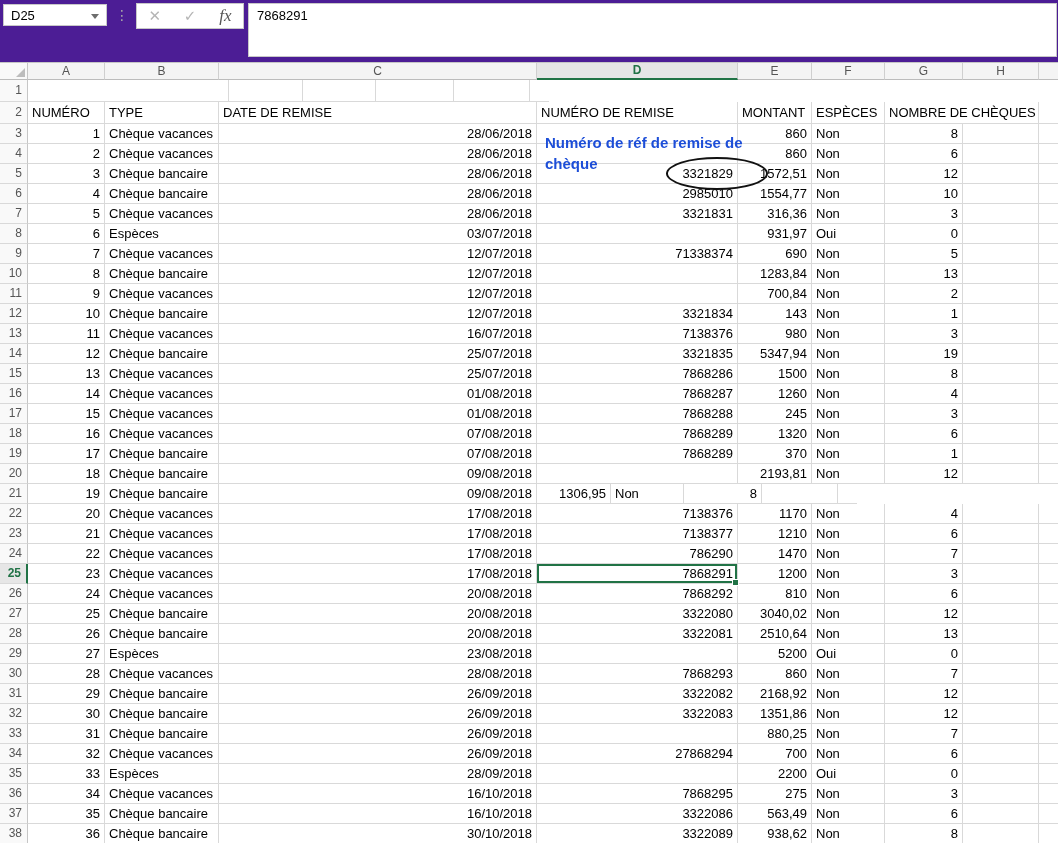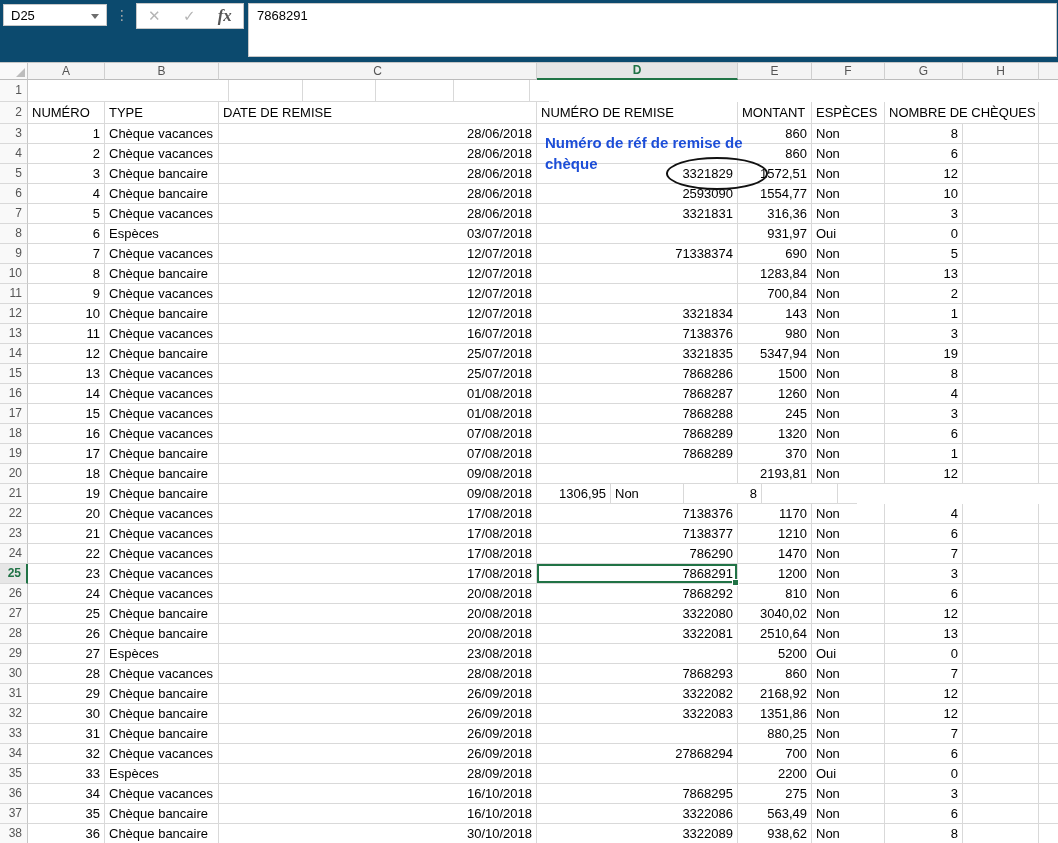--- a/index.html
+++ b/index.html
@@ -1,29 +1,29 @@
 <!DOCTYPE html>
 <html><head>
 <meta charset="utf-8">
 <style>
   html,body{margin:0;padding:0;background:#fff;}
   #app{position:relative;width:1058px;height:843px;overflow:hidden;
        font-family:"Liberation Sans","DejaVu Sans",sans-serif;font-size:13px;color:#000;background:#fff;}
 
   
-  .topbar{position:absolute;left:0;top:0;width:1058px;height:62px;background:#0c4a6e;}
+  .topbar{position:absolute;left:0;top:0;width:1058px;height:62px;background:#4c1d95;}
   .namebox{position:absolute;left:3px;top:4px;width:104px;height:22px;border:1px solid #c8c8c8;
            background:#fff;line-height:22px;padding-left:7px;box-sizing:border-box;}
   .namebox .dd{position:absolute;right:7px;top:9px;width:0;height:0;
                border-left:4px solid transparent;border-right:4px solid transparent;border-top:5px solid #6d6d6d;}
   .dots{position:absolute;left:115px;top:3px;color:#a8a8a8;font-size:14px;line-height:24px;}
   .fbtns{position:absolute;left:136px;top:3px;width:108px;height:26px;border:1px solid #c8c8c8;
          background:#fff;display:flex;align-items:center;justify-content:space-around;box-sizing:border-box;}
   .fbtns .x,.fbtns .chk{color:#b5b5b5;font-size:15px;font-weight:bold;}
-  .fbtns .fx{font-family:"Liberation Serif","DejaVu Serif",serif;font-style:italic;font-weight:bold;
+  .fbtns .fx{font-family:"Liberation Serif","DejaVu Serif",serif;font-style:italic;font-weight:normal;
              font-size:17px;color:#565656;}
   .finput{position:absolute;left:248px;top:3px;width:809px;height:54px;border:1px solid #c8c8c8;
           background:#fff;box-sizing:border-box;padding:4px 8px;line-height:16px;}
 
   
   .sheet{position:absolute;left:0;top:62px;width:1058px;height:781px;border-top:1px solid #c6c6c6;}
   .hrow{display:flex;height:17px;}
   .hcell{box-sizing:border-box;background:#f4f4f4;border-right:1px solid #cfcfcf;border-bottom:1px solid #bcbcbc;
          color:#555;font-size:12px;text-align:center;line-height:16px;}
   .corner{position:relative;background:#f4f4f4;}
@@ -152,21 +152,21 @@
     <div class="cell c-f">Non</div>
     <div class="cell c-g num">12</div>
     <div class="cell c-h"></div>
     <div class="cell c-i"></div>
   </div>
         <div class="row">
     <div class="cell rowhdr">6</div>
     <div class="cell c-a num">4</div>
     <div class="cell c-b">Chèque bancaire</div>
     <div class="cell c-c num">28/06/2018</div>
-    <div class="cell c-d num">2593090</div>
+    <div class="cell c-d num">2985010</div>
     <div class="cell c-e num">1554,77</div>
     <div class="cell c-f">Non</div>
     <div class="cell c-g num">10</div>
     <div class="cell c-h"></div>
     <div class="cell c-i"></div>
   </div>
         <div class="row">
     <div class="cell rowhdr">7</div>
     <div class="cell c-a num">5</div>
     <div class="cell c-b">Chèque vacances</div>

